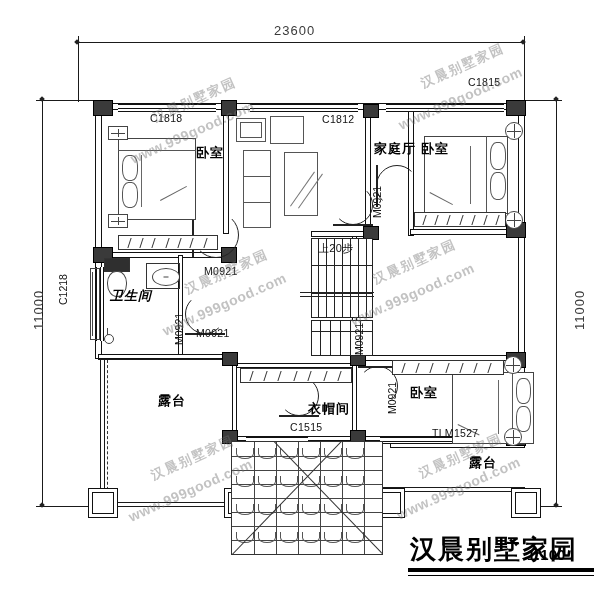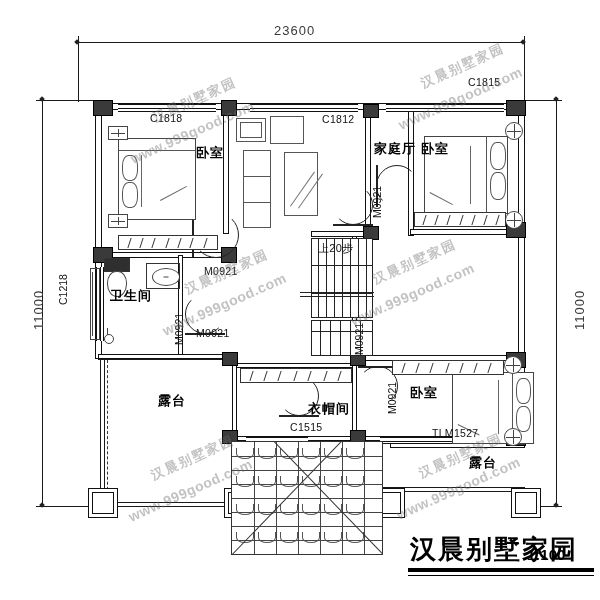--- a/index.html
+++ b/index.html
@@ -383,21 +383,21 @@
     <div class="tilearc" style="left:70px;top:90px;width:16px;height:10px;"></div>
     <div class="tilearc" style="left:92px;top:90px;width:16px;height:10px;"></div>
     <div class="tilearc" style="left:114px;top:90px;width:16px;height:10px;"></div>
     <div class="hip" style="left:0px;top:112px;width:160px;transform:rotate(-46deg);"></div>
     <div class="hip" style="left:150px;top:112px;width:160px;transform:rotate(-134deg);"></div>
   </div>
 
   <div class="lbl room" style="left:196px;top:146px;">卧室</div>
   <div class="lbl room" style="left:330px;top:142px;margin-left:44px;">家庭厅</div>
   <div class="lbl room" style="left:421px;top:142px;">卧室</div>
-  <div class="lbl room" style="left:110px;top:289px;">卫生间</div>
+  <div class="lbl room" style="left:110px;top:289px;font-style:italic;">卫生间</div>
   <div class="lbl room" style="left:158px;top:394px;">露台</div>
   <div class="lbl room" style="left:288px;top:402px;margin-left:20px;">衣帽间</div>
   <div class="lbl room" style="left:410px;top:386px;">卧室</div>
   <div class="lbl room" style="left:469px;top:456px;">露台</div>
 
   <div class="lbl code" style="left:150px;top:113px;">C1818</div>
   <div class="lbl code" style="left:322px;top:114px;">C1812</div>
   <div class="lbl code" style="left:468px;top:77px;">C1815</div>
   <div class="lbl codev" style="left:58px;top:305px;transform:rotate(-90deg);">C1218</div>
   <div class="lbl code" style="left:290px;top:422px;">C1515</div>

